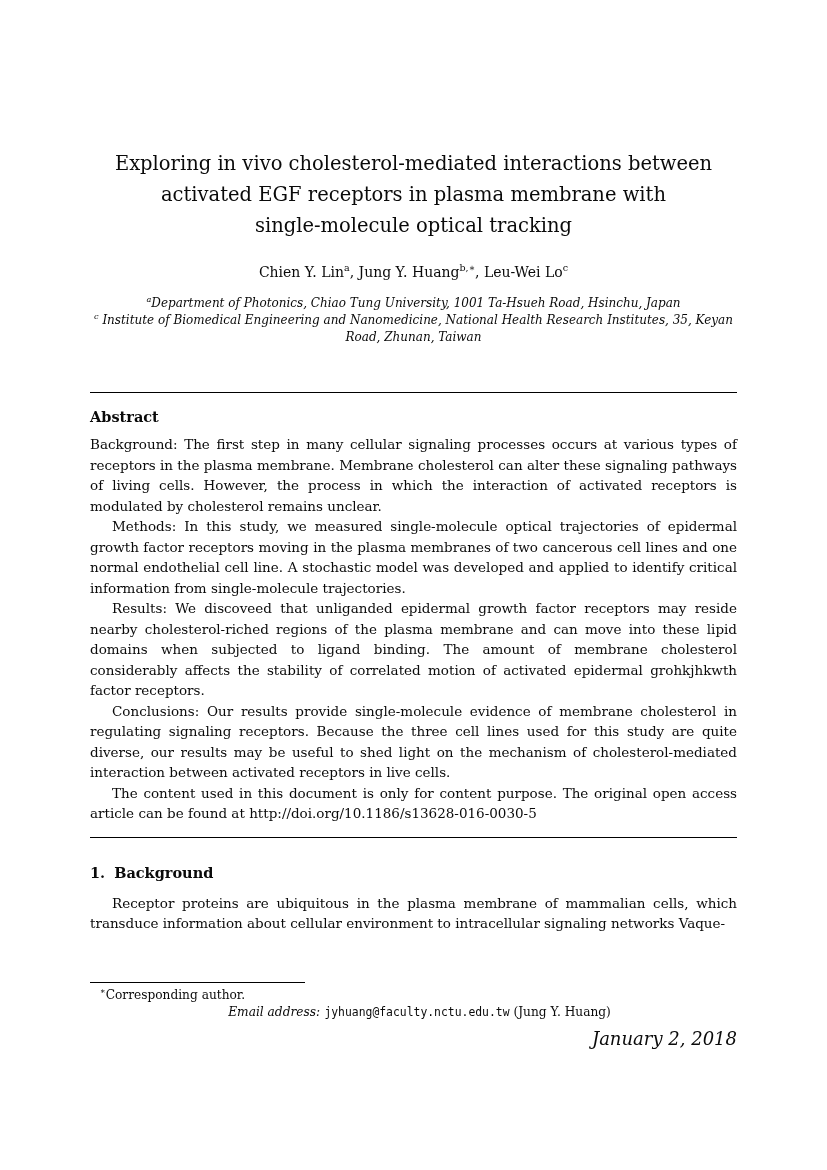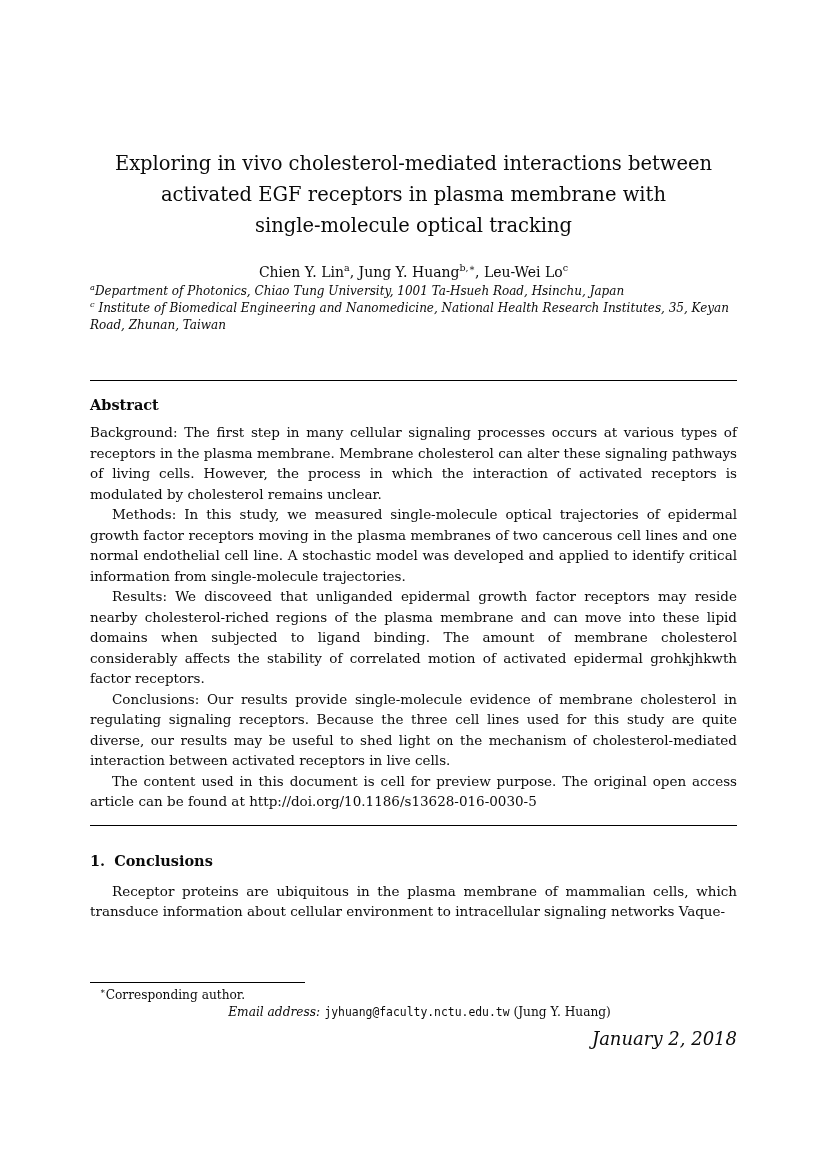--- a/index.html
+++ b/index.html
@@ -11,21 +11,21 @@
   .page {
     position:relative; box-sizing:border-box;
     width:827px; height:1002px;
     padding:148px 90px 0 90px;
   }
   .title { margin:0; font-weight:normal; text-align:center;
            font-size:19.5px; line-height:31px; }
   .tline { display:block; }
   .authors { margin-top:21px; text-align:center; font-size:14px; line-height:20px; }
   sup { font-size:68%; line-height:0; vertical-align:super; }
-  .affils { margin-top:1px; font-style:italic;
+  .affils { margin-top:13px; text-align:center; font-style:italic;
             font-size:12px; line-height:17px; }
   .rule { border:none; border-top:1.4px solid #000; margin:46px 0 0 0; }
   .rule2 { border:none; border-top:1.4px solid #000; margin:13px 0 0 0; }
   .abs-h { margin:15px 0 0 0; font-size:14.5px; font-weight:bold; }
   .para { margin:0; font-size:13.5px; line-height:20.5px; text-align:justify;
           hyphens:auto; -webkit-hyphens:auto; }
   .first { margin-top:9px; }
   .ind { text-indent:22px; }
   .sec-h { margin:26px 0 0 0; font-size:14.5px; font-weight:bold; }
   .sec-num { margin-right:9px; }
@@ -61,27 +61,27 @@
   </div>
 
   <hr class="rule">
 
   <section>
     <h2 class="abs-h">Abstract</h2>
     <p class="para first">Background: The first step in many cellular signaling processes occurs at various types of receptors in the plasma membrane. Membrane cholesterol can alter these signaling pathways of living cells. However, the process in which the interaction of activated receptors is modulated by cholesterol remains unclear.</p>
     <p class="para ind">Methods: In this study, we measured single-molecule optical trajectories of epidermal growth factor receptors moving in the plasma membranes of two cancerous cell lines and one normal endothelial cell line. A stochastic model was developed and applied to identify critical information from single-molecule trajectories.</p>
     <p class="para ind">Results: We discoveed that unliganded epidermal growth factor receptors may reside nearby cholesterol-riched regions of the plasma membrane and can move into these lipid domains when subjected to ligand binding. The amount of membrane cholesterol considerably affects the stability of correlated motion of activated epidermal grohkjhkwth factor receptors.</p>
     <p class="para ind">Conclusions: Our results provide single-molecule evidence of membrane cholesterol in regulating signaling receptors. Because the three cell lines used for this study are quite diverse, our results may be useful to shed light on the mechanism of cholesterol-mediated interaction between activated receptors in live cells.</p>
-    <p class="para ind"><span>The content used in this document is cell for preview purpose. The original open access article can be found at </span><span class="doi">http://doi.org/10.1186/s13628-016-0030-5</span></p>
+    <p class="para ind"><span>The content used in this document is only for content purpose. The original open access article can be found at </span><span class="doi">http://doi.org/10.1186/s13628-016-0030-5</span></p>
   </section>
 
   <hr class="rule2">
 
   <section>
-    <h2 class="sec-h"><span class="sec-num">1.</span><span>Conclusions</span></h2>
+    <h2 class="sec-h"><span class="sec-num">1.</span><span>Background</span></h2>
     <p class="para ind sec-para">Receptor proteins are ubiquitous in the plasma membrane of mammalian cells, which transduce information about cellular environment to intracellular signaling networks Vaque-</p>
   </section>
 
   <div class="footnote-block">
     <hr class="fn-rule">
     <div class="fn-line1"><sup>∗</sup><span>Corresponding author.</span></div>
     <div class="fn-line2"><span class="fn-label">Email address:</span><span class="fn-email">jyhuang@faculty.nctu.edu.tw</span><span> (Jung Y. Huang)</span></div>
   </div>
 
   <div class="date">January 2, 2018</div>

